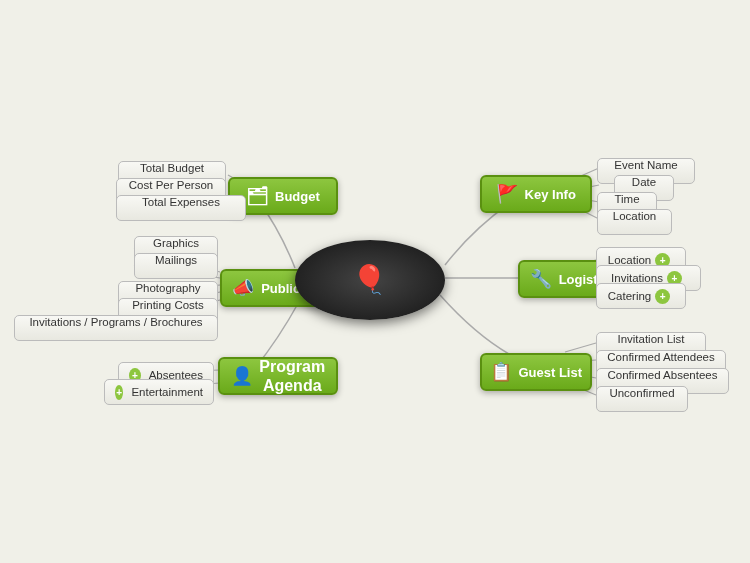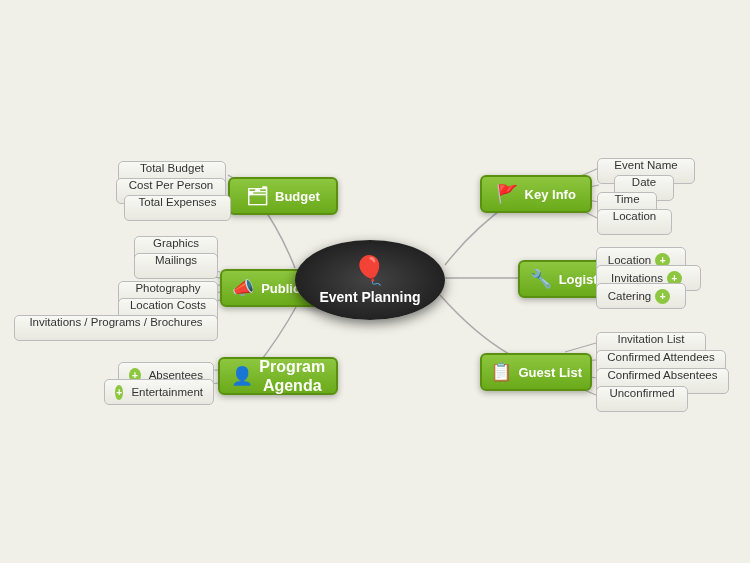--- a/index.html
+++ b/index.html
@@ -151,35 +151,34 @@
   <path d="M 440,295 Q 480,340 520,360" stroke="#aaa" stroke-width="1.5" fill="none"></path>
 
   <line x1="596" y1="343" x2="565" y2="352" stroke="#aaa" stroke-width="1.2"></line>
   <line x1="596" y1="360" x2="565" y2="362" stroke="#aaa" stroke-width="1.2"></line>
   <line x1="596" y1="378" x2="565" y2="372" stroke="#aaa" stroke-width="1.2"></line>
   <line x1="596" y1="395" x2="565" y2="382" stroke="#aaa" stroke-width="1.2"></line>
 </svg>
 
 <div class="node center-node">
   <span class="icon">🎈</span>
-  <span class="label">Event Planning</span>
 </div>
 
 <div class="node branch-node" style="left:228px; top:177px; width:110px;">
   <span class="b-icon">🗂</span>
   <span>Budget</span>
 </div>
 
 <div class="node leaf-node" style="left:118px; top:161px; width:108px;">
   <span>Total Budget</span>
 </div>
 <div class="node leaf-node" style="left:116px; top:178px; width:110px;">
   <span>Cost Per Person</span>
 </div>
-<div class="node leaf-node" style="left:124px; top:195px; width:107px;">
+<div class="node leaf-node" style="left:116px; top:195px; width:130px;">
   <span>Total Expenses</span>
 </div>
 
 <div class="node branch-node" style="left:480px; top:175px; width:112px;">
   <span class="b-icon">🚩</span>
   <span>Key Info</span>
 </div>
 
 <div class="node leaf-node" style="left:597px; top:158px; width:98px;">
   <span>Event Name</span>
@@ -202,21 +201,21 @@
 <div class="node leaf-node" style="left:134px; top:236px; width:84px;">
   <span>Graphics</span>
 </div>
 <div class="node leaf-node" style="left:134px; top:253px; width:84px;">
   <span>Mailings</span>
 </div>
 <div class="node leaf-node" style="left:118px; top:281px; width:100px;">
   <span>Photography</span>
 </div>
 <div class="node leaf-node" style="left:118px; top:298px; width:100px;">
-  <span>Location Costs</span>
+  <span>Printing Costs</span>
 </div>
 <div class="node leaf-node" style="left:14px; top:315px; width:204px;">
   <span>Invitations / Programs / Brochures</span>
 </div>
 
 <div class="node branch-node" style="left:518px; top:260px; width:110px;">
   <span class="b-icon">🔧</span>
   <span>Logistics</span>
 </div>
 

